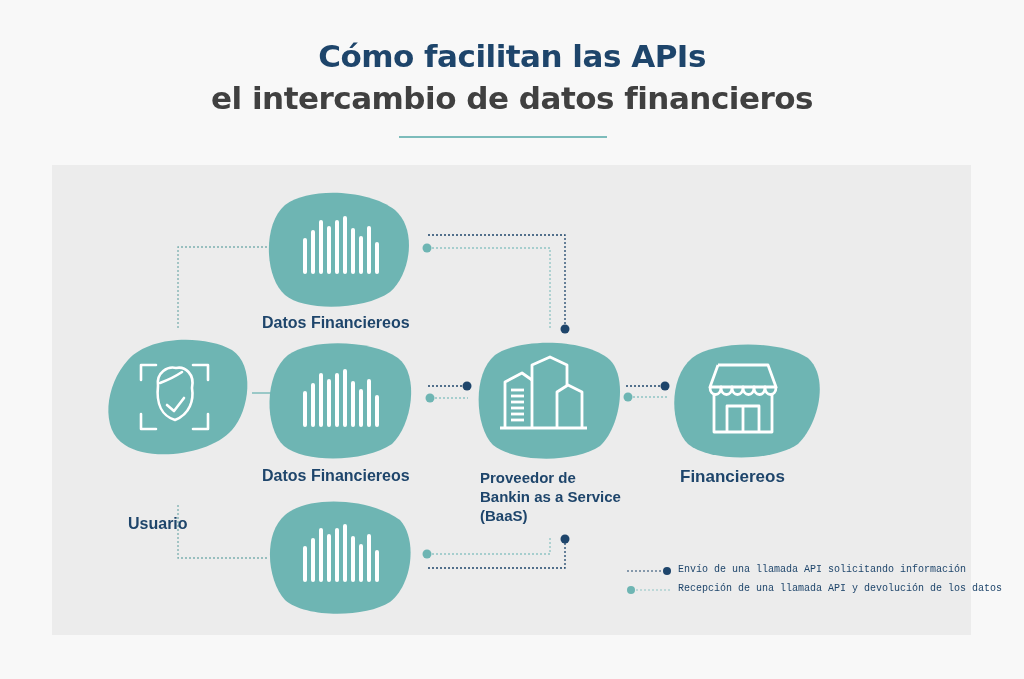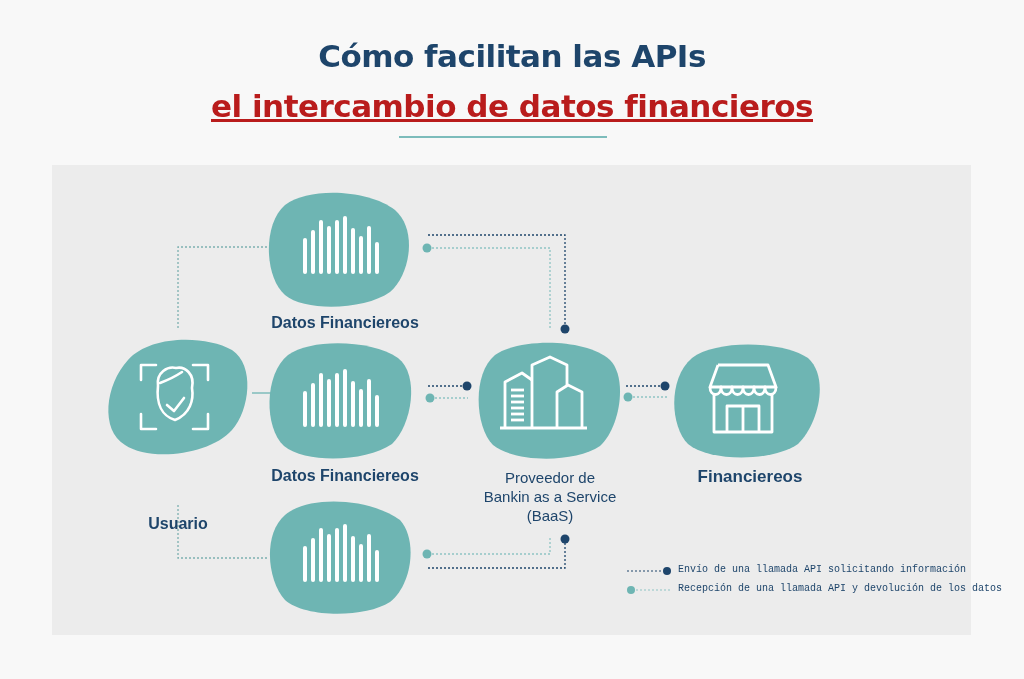--- a/index.html
+++ b/index.html
@@ -8,36 +8,36 @@
     background: #f8f8f8;
     font-family: "Liberation Sans", "DejaVu Sans", sans-serif;
     position: relative;
   }
   .title-1, .title-2 {
     position: absolute; left: 0; width: 1024px; text-align: center;
     font-weight: bold; letter-spacing: -0.5px;
     font-family: "DejaVu Sans", sans-serif;
   }
   .title-1 { top: 38px; font-size: 31px; color: #1e456b; }
-  .title-2 { top: 88px; font-size: 31px; color: #b91c1c; text-decoration: underline; }
+  .title-2 { top: 80px; font-size: 31px; color: #404040; }
   .title-rule {
     position: absolute; left: 399px; top: 136px; width: 208px; height: 2px;
     background: #7cbcbb;
   }
   .panel {
     position: absolute; left: 52px; top: 165px; width: 919px; height: 470px;
     background: #ececec;
   }
   svg.diagram { position: absolute; left: 0; top: 0; }
   .label {
     position: absolute; color: #1e456b; font-weight: bold;
-    font-size: 16px; text-align: center; white-space: nowrap;
+    font-size: 16px; white-space: nowrap;
     font-family: "Liberation Sans", sans-serif;
   }
-  .label.small { font-size: 15px; line-height: 19px; font-weight: normal; }
+  .label.small { font-size: 15px; line-height: 19px; font-weight: bold; }
   .legend-text {
     position: absolute; font-size: 10px; color: #1e456b;
     font-family: Liberation Mono, monospace; white-space: nowrap;
   }
 </style>
 </head>
 <body>
 
 <div class="title-1">Cómo facilitan las APIs</div>
 <div class="title-2">el intercambio de datos financieros</div>

